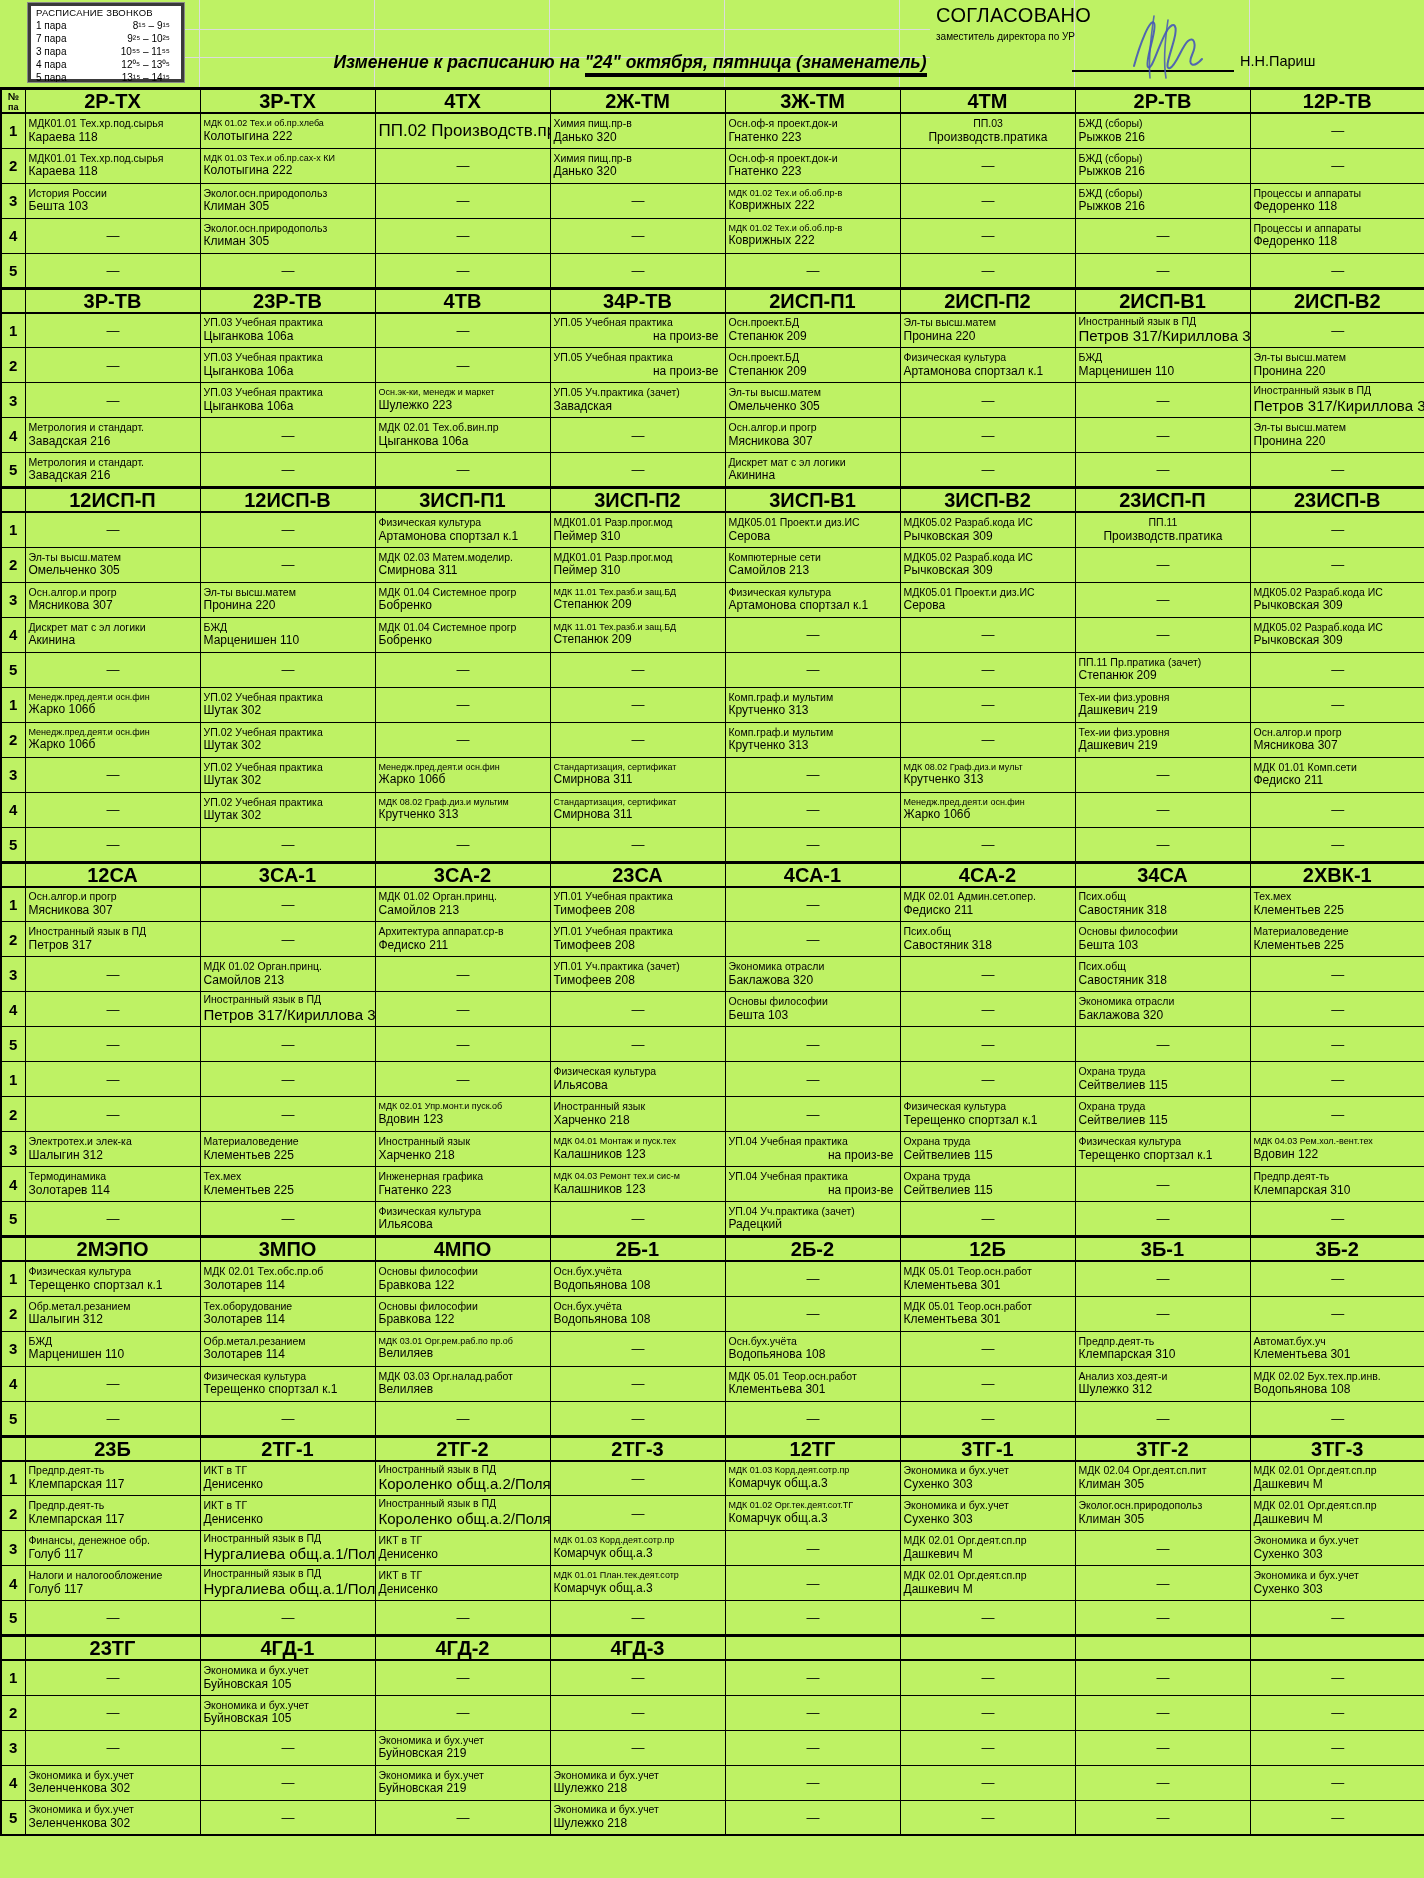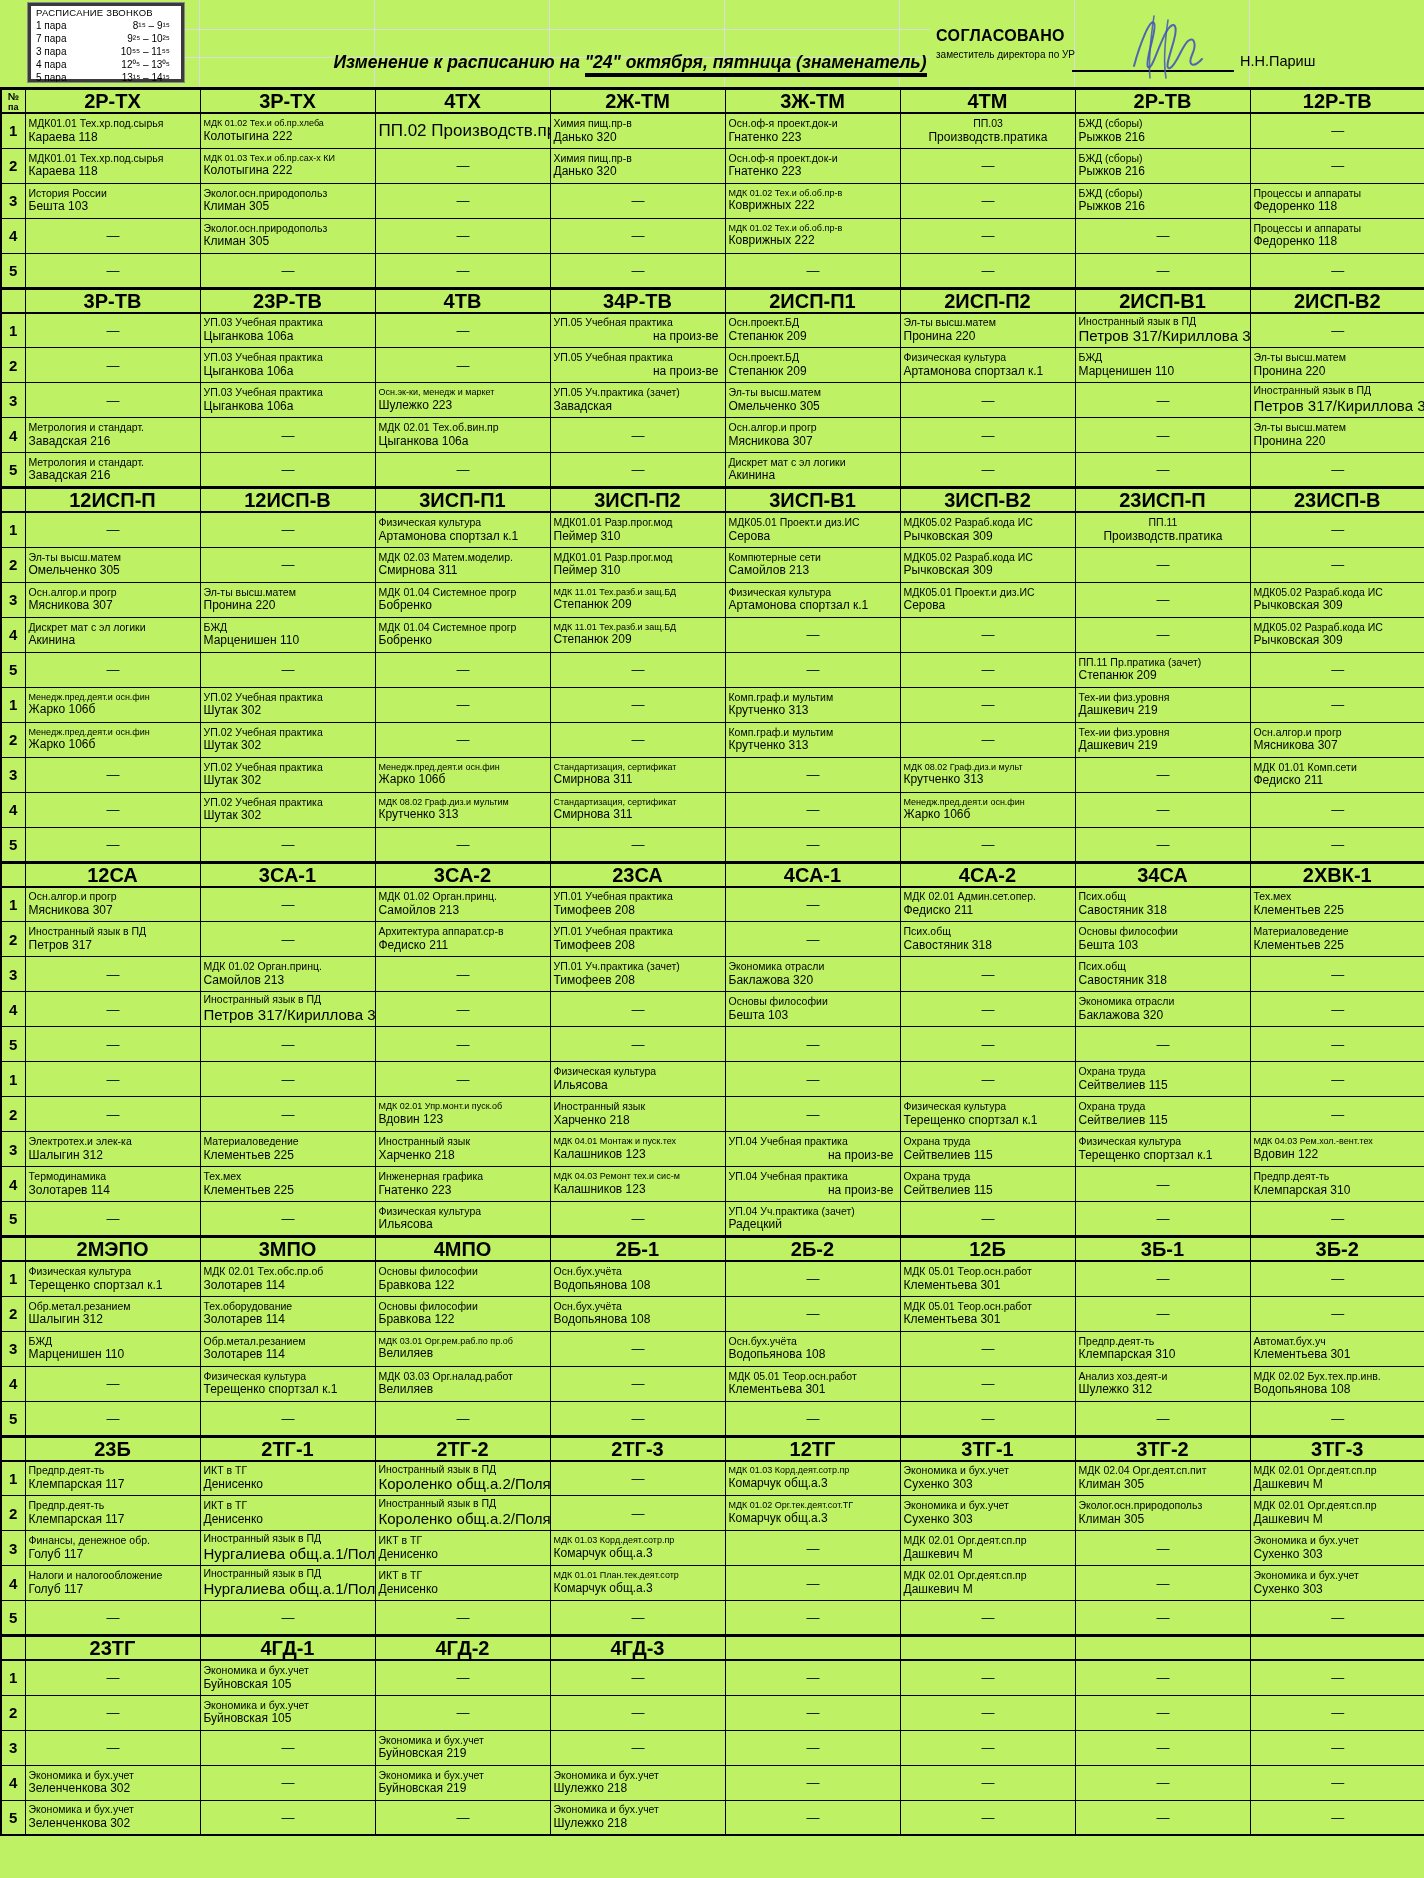--- a/index.html
+++ b/index.html
@@ -12,21 +12,21 @@
 
   
   .bells { position:absolute; left:28px; top:3px; width:156px; height:79px;
            border:3px solid #3a3a3a; outline:1px solid #888; background:#fff;
            padding:1px 5px 0 5px; z-index:2; }
   .bells .bt { font-size:9.5px; letter-spacing:.2px; line-height:12px; }
   .brow { display:flex; justify-content:space-between; font-size:10px; line-height:13px; padding-right:6px; }
 
   
   .approve { position:absolute; left:936px; top:4px; z-index:2; }
-  .approve .a1 { font-weight:bold; font-size:16px; letter-spacing:.4px;margin-top:23px; }
+  .approve .a1 { font-weight:normal; font-size:20px; letter-spacing:.4px; }
   .approve .a2 { font-size:10px; margin-top:4px; }
   .sigline { position:absolute; left:1072px; top:70px; width:162px; border-top:2px solid #000; z-index:2; }
   .signame { position:absolute; left:1240px; top:53px; font-size:14.5px; z-index:2; }
   .sig { position:absolute; left:1120px; top:10px; z-index:3; }
 
   
   .title { position:absolute; left:240px; top:52px; width:780px; text-align:center;
            font-style:italic; font-weight:bold; font-size:17.5px; z-index:2; white-space:nowrap; }
   .title .emph { border-bottom:4px solid #000; padding-bottom:1px; }
 

